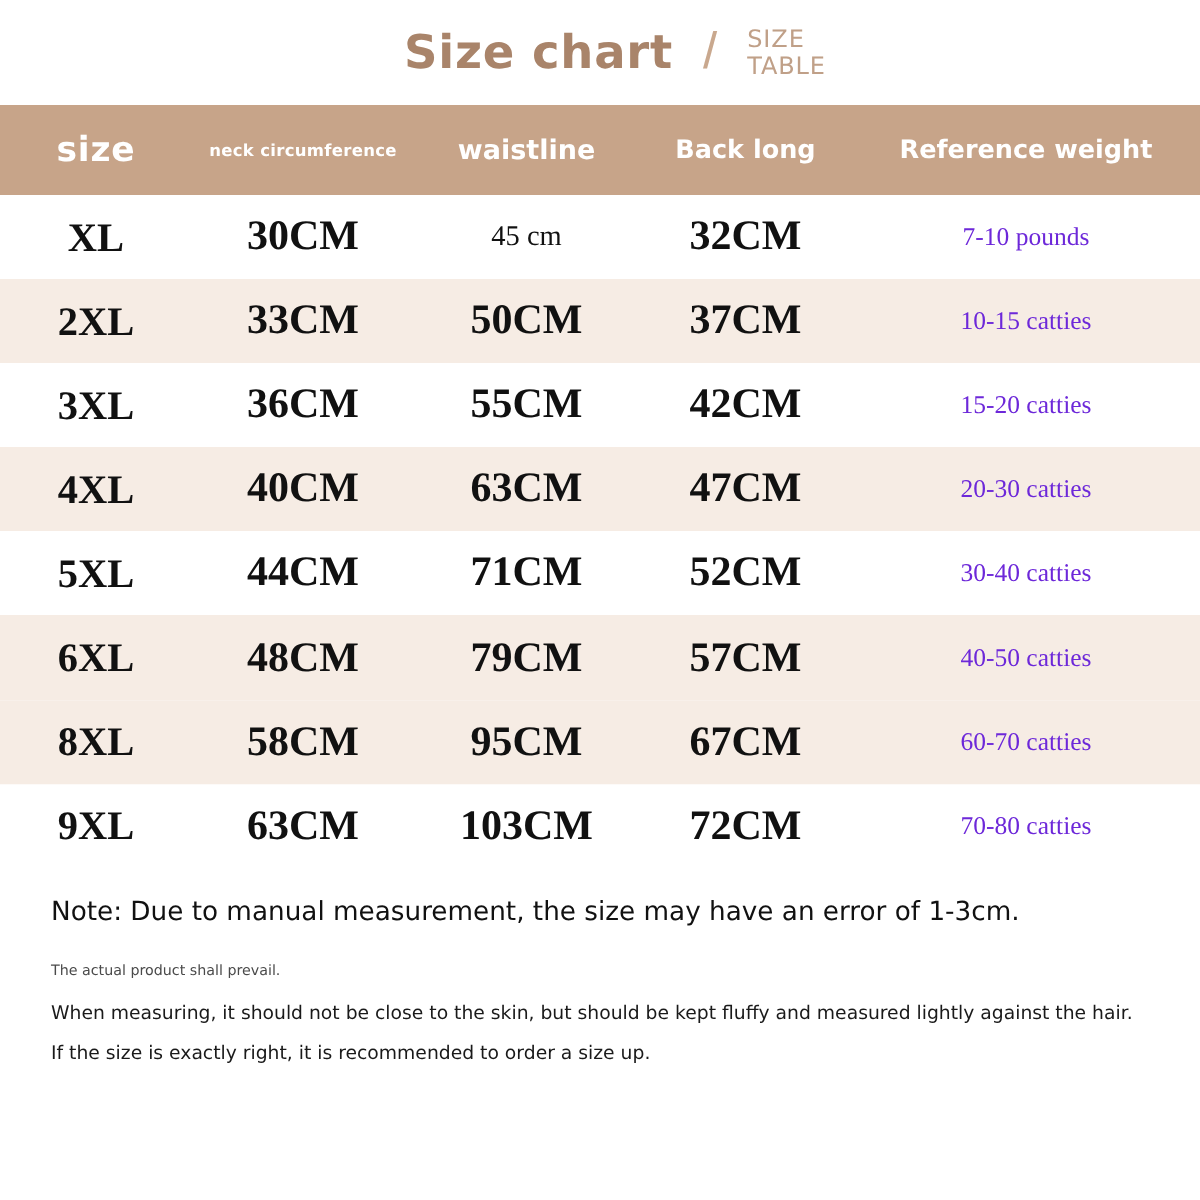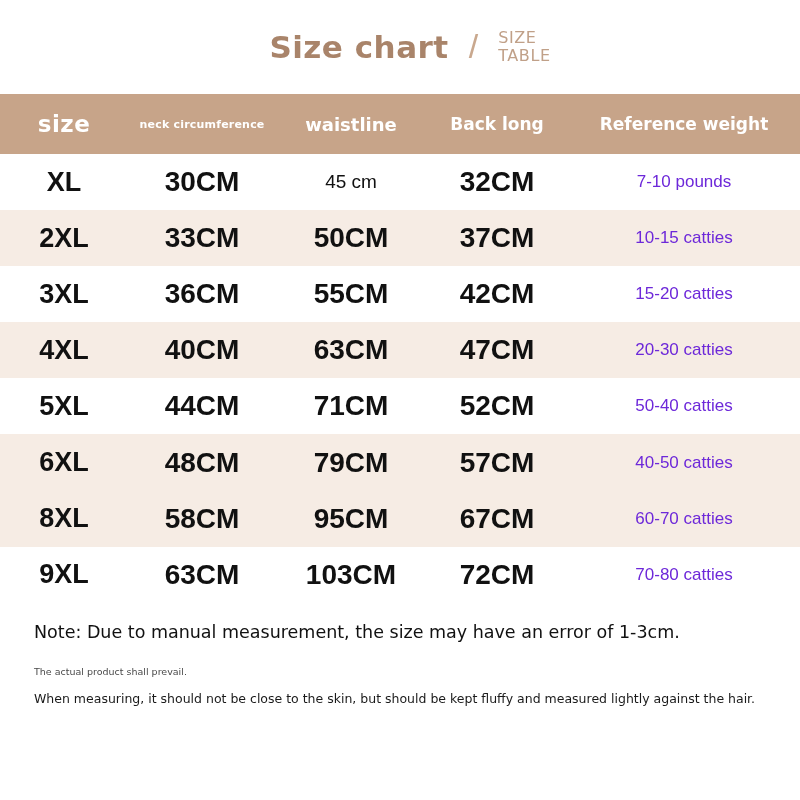--- a/index.html
+++ b/index.html
@@ -16,21 +16,21 @@
   .page {
     position: relative;
     width: 800px;
     height: 800px;
     background: #ffffff;
   }
 
   
   .header {
     position: relative;
-    height: 94px;
+    height: 70px;
     background: #ffffff;
     display: flex;
     align-items: center;
     justify-content: center;
   }
   .header-inner {
     display: flex;
     align-items: center;
     gap: 18px;
     transform: translateX(10px);
@@ -87,21 +87,21 @@
   th.h-weight { font-size: 17px; }
 
   tbody tr { height: 56.1px; }
   tbody tr.odd  { background: #ffffff; }
   tbody tr.even { background: #f6ece4; }
 
   tbody td {
     text-align: center;
     vertical-align: middle;
     color: #111111;
-    font-family: Liberation Sans, sans-serif;
+    font-family: Liberation Serif, serif;
   }
   td.size-cell {
     font-size: 27px;
     font-weight: bold;
     letter-spacing: 0px;
   }
   td.num-cell {
     font-size: 28px;
     font-weight: bold;
   }
@@ -200,21 +200,21 @@
         <td class="num-cell">40CM</td>
         <td class="num-cell">63CM</td>
         <td class="num-cell">47CM</td>
         <td class="weight-cell">20-30 catties</td>
       </tr>
       <tr class="odd">
         <td class="size-cell">5XL</td>
         <td class="num-cell">44CM</td>
         <td class="num-cell">71CM</td>
         <td class="num-cell">52CM</td>
-        <td class="weight-cell">50-40 catties</td>
+        <td class="weight-cell">30-40 catties</td>
       </tr>
       <tr class="even">
         <td class="size-cell">6XL</td>
         <td class="num-cell">48CM</td>
         <td class="num-cell">79CM</td>
         <td class="num-cell">57CM</td>
         <td class="weight-cell">40-50 catties</td>
       </tr>
       <tr class="even">
         <td class="size-cell">8XL</td>
@@ -230,15 +230,16 @@
         <td class="num-cell">72CM</td>
         <td class="weight-cell">70-80 catties</td>
       </tr>
     </tbody>
   </table>
 
   <div class="notes">
     <div class="note-main">Note: Due to manual measurement, the size may have an error of 1-3cm.</div>
     <div class="note-small">The actual product shall prevail.</div>
     <div class="note-line">When measuring, it should not be close to the skin, but should be kept fluffy and measured lightly against the hair.</div>
+    <div class="note-line">If the size is exactly right, it is recommended to order a size up.</div>
   </div>
 
 </div>
 
 </body></html>

